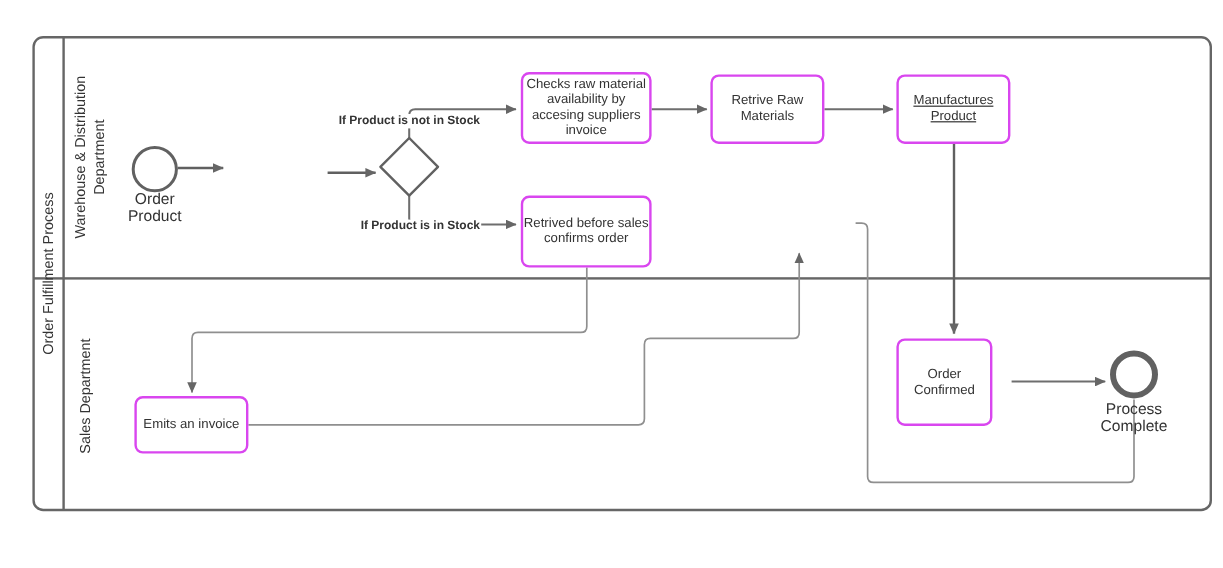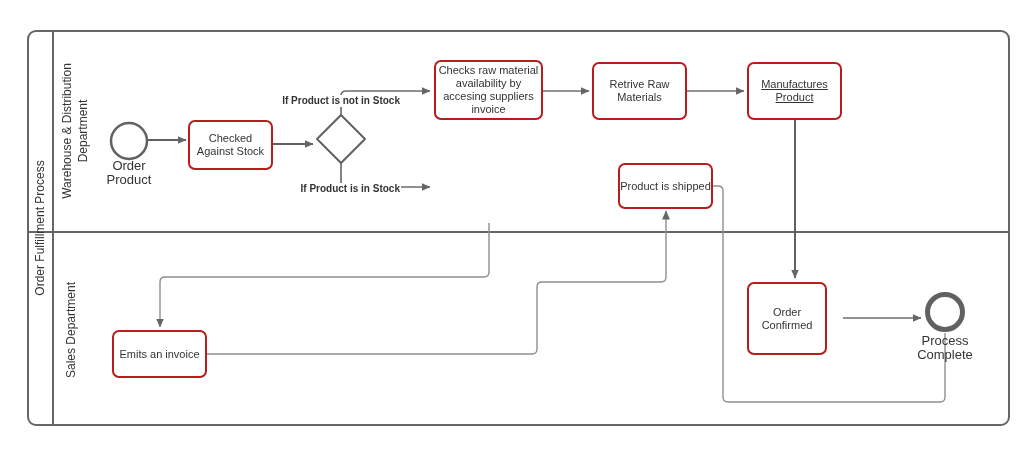--- a/index.html
+++ b/index.html
@@ -34,21 +34,21 @@
   }
   .vlabel div{line-height:16px;}
   
   .wires{position:absolute;left:0;top:0;pointer-events:none;}
   .e1{fill:none;stroke:#606060;stroke-width:2;}
   .e2{fill:none;stroke:#6e6e6e;stroke-width:1.7;}
   .e3{fill:none;stroke:#8f8f8f;stroke-width:1.4;}
   
   .task{
     position:absolute;
-    border:2px solid #b91c1c;border-radius:7px;background:#ffffff;
+    border:2px solid #d946ef;border-radius:7px;background:#ffffff;
     box-sizing:border-box;
     display:flex;flex-direction:column;align-items:center;justify-content:center;
     font-size:11px;line-height:13px;text-align:center;color:#333333;
   }
   
   .evlabel{
     position:absolute;text-align:center;font-size:13px;line-height:14px;color:#333333;
   }
   
   .edgelabel{
@@ -91,46 +91,43 @@
     <path class="e2" d="M843,318 H921" marker-end="url(#arw)"></path>
     <path class="e3" d="M489,223 V272 Q489,277 484,277 H165 Q160,277 160,282 V327" marker-end="url(#arw)"></path>
     <path class="e3" d="M207,354 H532 Q537,354 537,349 V287 Q537,282 542,282 H661 Q666,282 666,277 V211" marker-end="url(#arw)"></path>
     <path class="e3" d="M713,186 H718 Q723,186 723,191 V397 Q723,402 728,402 H940 Q945,402 945,397 V333"></path>
 
     <circle cx="129" cy="141" r="18" fill="#ffffff" stroke="#616161" stroke-width="2.5"></circle>
     <polygon points="341,115 365,139 341,163 317,139" fill="#ffffff" stroke="#616161" stroke-width="2" stroke-linejoin="round"></polygon>
     <circle cx="945" cy="312" r="17.5" fill="#ffffff" stroke="#616161" stroke-width="5"></circle>
   </svg>
 
-  <div class="task" style="left:188px;top:120px;width:85px;height:50px;">
-    <div>Checked</div>
-    <div>Against Stock</div>
-  </div>
 
   <div class="task" style="left:434px;top:60px;width:109px;height:60px;">
     <div>Checks raw material</div>
     <div>availability by</div>
     <div>accesing suppliers</div>
     <div>invoice</div>
   </div>
 
   <div class="task" style="left:592px;top:62px;width:95px;height:58px;">
     <div>Retrive Raw</div>
     <div>Materials</div>
   </div>
 
   <div class="task" style="left:747px;top:62px;width:95px;height:58px;text-decoration:underline;">
     <div>Manufactures</div>
     <div>Product</div>
   </div>
 
+  <div class="task" style="left:434px;top:163px;width:109px;height:60px;">
+    <div>Retrived before sales</div>
+    <div>confirms order</div>
+  </div>
 
-  <div class="task" style="left:618px;top:163px;width:95px;height:46px;">
-    <div>Product is shipped</div>
-  </div>
 
   <div class="task" style="left:112px;top:330px;width:95px;height:48px;">
     <div>Emits an invoice</div>
   </div>
 
   <div class="task" style="left:747px;top:282px;width:80px;height:73px;">
     <div>Order Confirmed</div>
   </div>
 
   <div class="evlabel" style="left:89px;top:159px;width:80px;">

